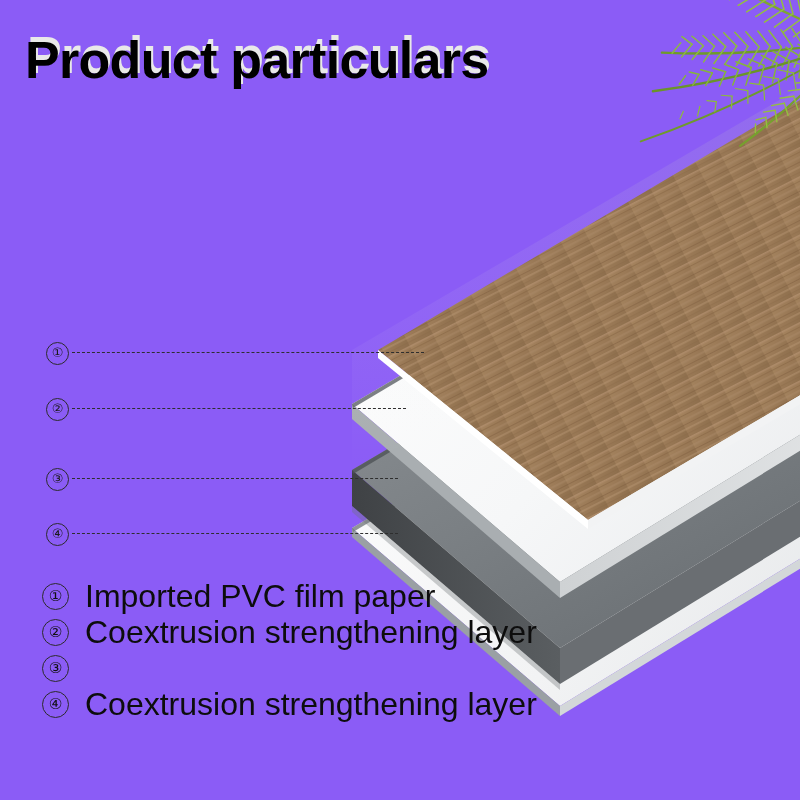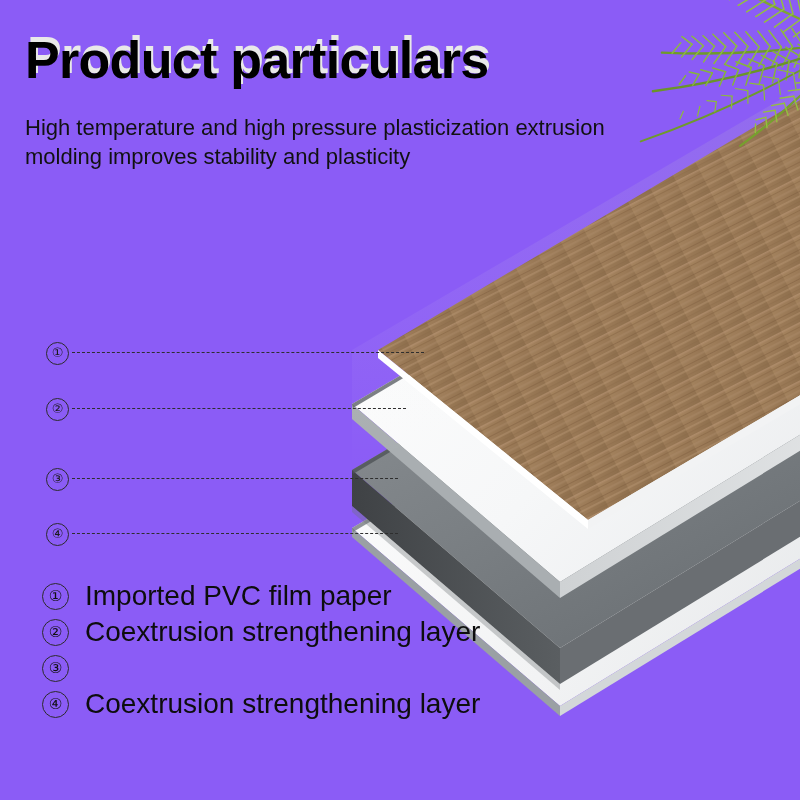--- a/index.html
+++ b/index.html
@@ -49,21 +49,21 @@
   
   #legend{position:absolute;left:42px;top:580px;width:470px;}
   .leg-row{position:relative;height:36px;}
   .leg-row .lnum{
     position:absolute;left:0;top:3px;width:25px;height:25px;border-radius:50%;
     border:1.5px solid #2b2b2b;color:#111;
     font-size:15px;line-height:23px;text-align:center;
   }
   .leg-row .ltext{
     position:absolute;left:43px;top:0px;
-    font-size:28px;line-height:32px;color:#0d0d0d;white-space:nowrap;
+    font-size:32px;line-height:32px;color:#0d0d0d;white-space:nowrap;
   }
 </style>
 </head>
 <body>
 
 <div id="page">
 
   <svg id="stack" viewBox="0 0 800 800" preserveAspectRatio="none">
     <defs>
 
@@ -353,24 +353,20 @@
           </g>
         </g>
 
       </g>
     </g>
   </svg>
 
   <div id="title-ghost">Product particulars</div>
   <div id="title">Product particulars</div>
 
-  <div id="subtitle">
-    <div>High temperature and high pressure plasticization extrusion</div>
-    <div>molding improves stability and plasticity</div>
-  </div>
 
   <div class="callout" style="left:46px;top:342px;">
     <div class="num">①</div>
     <div class="dash" style="width:352px;"></div>
   </div>
   <div class="callout" style="left:46px;top:398px;">
     <div class="num">②</div>
     <div class="dash" style="width:334px;"></div>
   </div>
   <div class="callout" style="left:46px;top:468px;">

